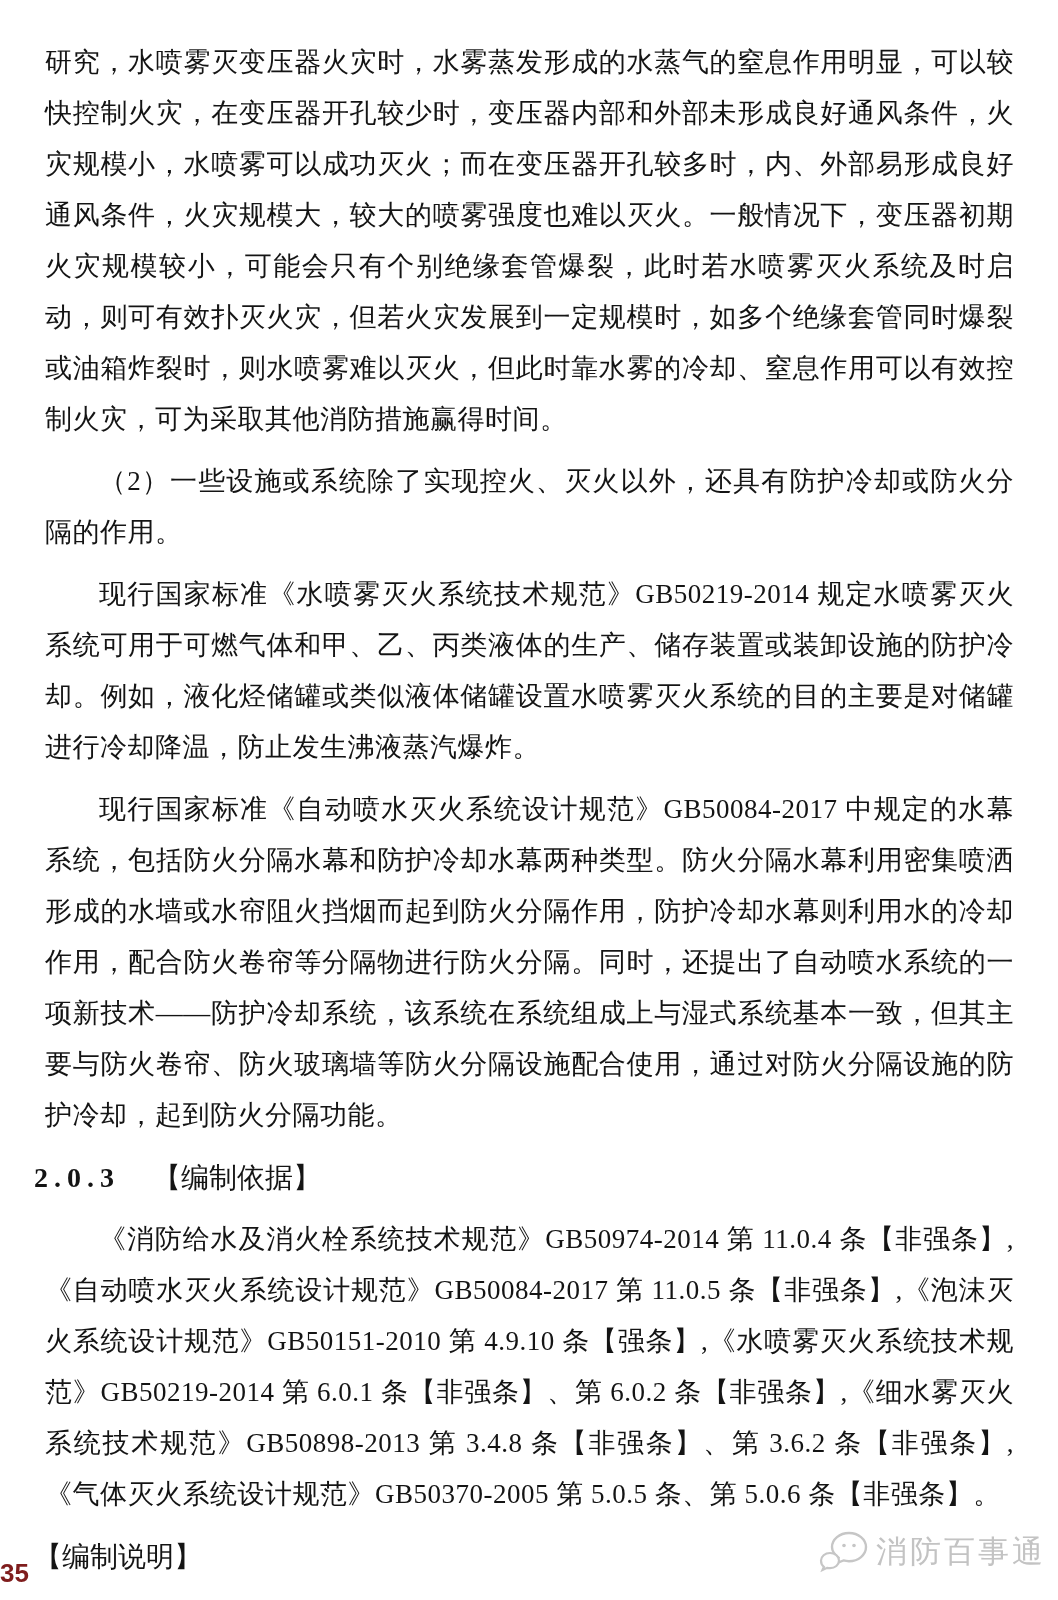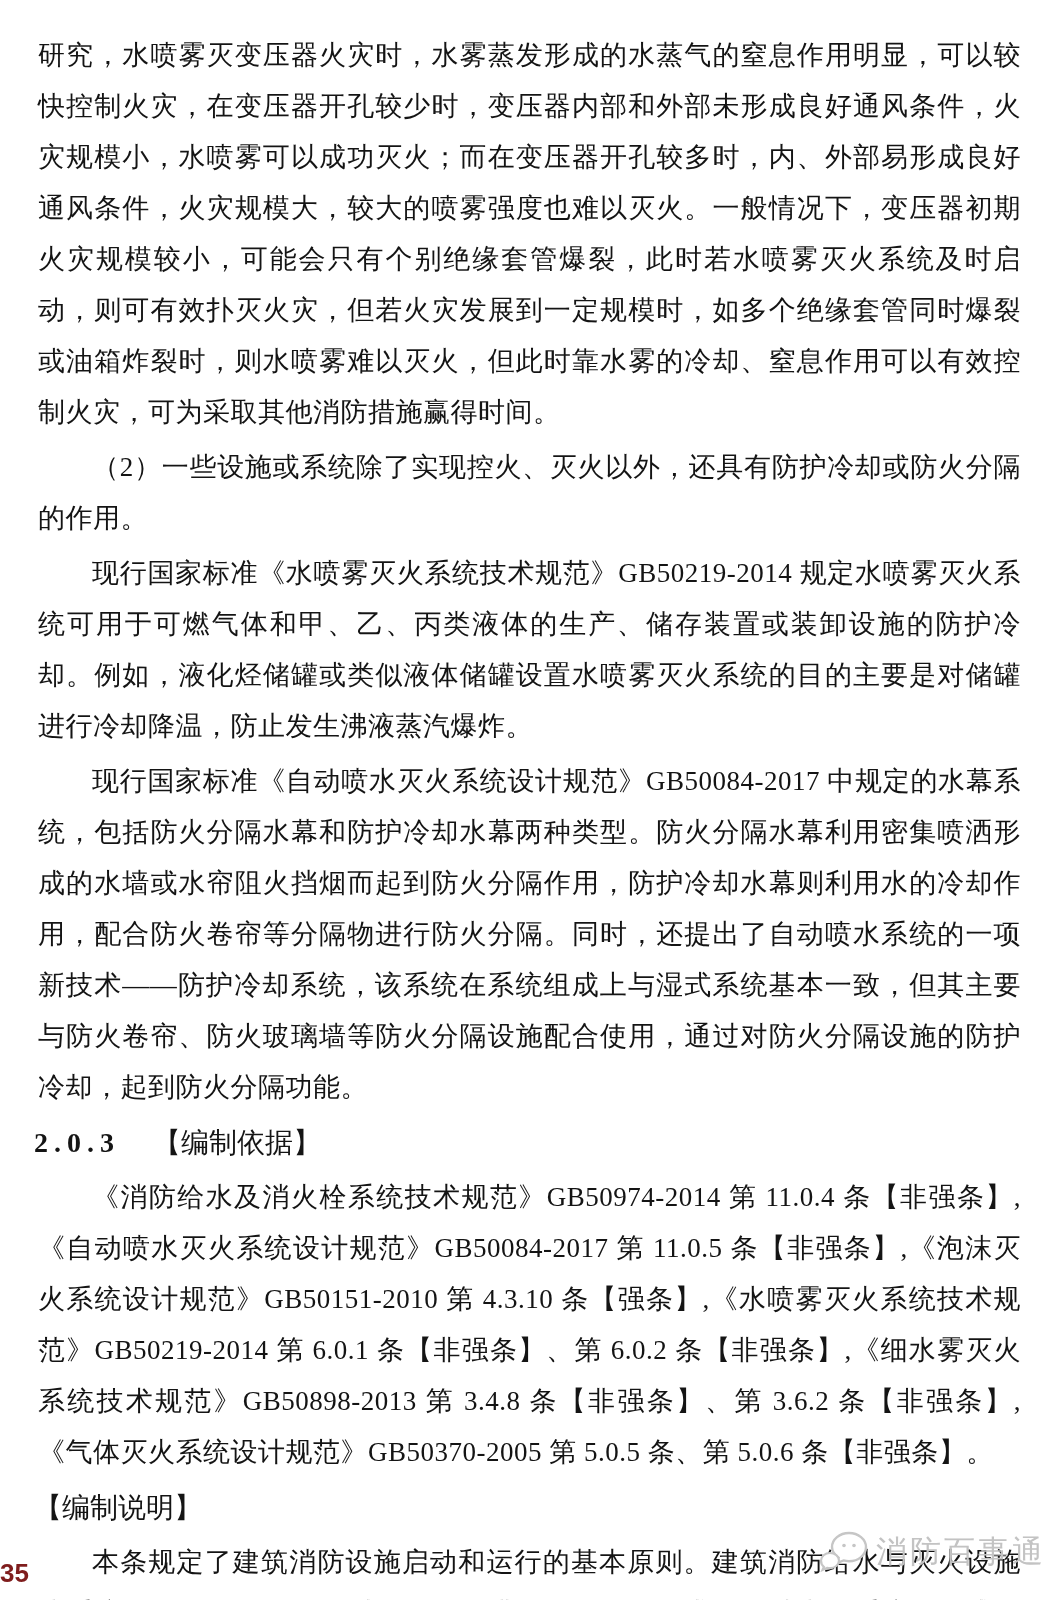--- a/index.html
+++ b/index.html
@@ -13,21 +13,21 @@
     font-family: "Liberation Serif", "DejaVu Serif", serif;
     color: #141414;
   }
   .content {
     position: absolute;
     left: 34px;
     right: 33px;
     top: 26px;
   }
   .doc-para {
-    margin: 4px;
+    margin: 11px;
     font-size: 27px;
     line-height: 51px;
     text-align: justify;
     letter-spacing: 0.5px;
     word-break: break-all;
   }
   .doc-para.indent { text-indent: 2em; }
   .doc-heading {
     margin: 0;
     font-size: 28px;
@@ -77,21 +77,21 @@
 
     <p class="doc-para indent">现行国家标准《水喷雾灭火系统技术规范》GB50219-2014 规定水喷雾灭火系统可用于可燃气体和甲、乙、丙类液体的生产、储存装置或装卸设施的防护冷却。例如，液化烃储罐或类似液体储罐设置水喷雾灭火系统的目的主要是对储罐进行冷却降温，防止发生沸液蒸汽爆炸。</p>
 
     <p class="doc-para indent">现行国家标准《自动喷水灭火系统设计规范》GB50084-2017 中规定的水幕系统，包括防火分隔水幕和防护冷却水幕两种类型。防火分隔水幕利用密集喷洒形成的水墙或水帘阻火挡烟而起到防火分隔作用，防护冷却水幕则利用水的冷却作用，配合防火卷帘等分隔物进行防火分隔。同时，还提出了自动喷水系统的一项新技术——防护冷却系统，该系统在系统组成上与湿式系统基本一致，但其主要与防火卷帘、防火玻璃墙等防火分隔设施配合使用，通过对防火分隔设施的防护冷却，起到防火分隔功能。</p>
 
     <h2 class="doc-heading">
       <span class="section-number">2.0.3</span>
       <span class="section-title">【编制依据】</span>
     </h2>
 
-    <p class="doc-para indent">《消防给水及消火栓系统技术规范》GB50974-2014 第 11.0.4 条【非强条】,《自动喷水灭火系统设计规范》GB50084-2017 第 11.0.5 条【非强条】,《泡沫灭火系统设计规范》GB50151-2010 第 4.3.10 条【强条】,《水喷雾灭火系统技术规范》GB50219-2014 第 6.0.1 条【非强条】、第 6.0.2 条【非强条】,《细水雾灭火系统技术规范》GB50898-2013 第 3.4.8 条【非强条】、第 3.6.2 条【非强条】,《气体灭火系统设计规范》GB50370-2005 第 5.0.5 条、第 5.0.6 条【非强条】。</p>
+    <p class="doc-para indent">《消防给水及消火栓系统技术规范》GB50974-2014 第 11.0.4 条【非强条】,《自动喷水灭火系统设计规范》GB50084-2017 第 11.0.5 条【非强条】,《泡沫灭火系统设计规范》GB50151-2010 第 4.9.10 条【强条】,《水喷雾灭火系统技术规范》GB50219-2014 第 6.0.1 条【非强条】、第 6.0.2 条【非强条】,《细水雾灭火系统技术规范》GB50898-2013 第 3.4.8 条【非强条】、第 3.6.2 条【非强条】,《气体灭火系统设计规范》GB50370-2005 第 5.0.5 条、第 5.0.6 条【非强条】。</p>
 
     <h2 class="doc-heading">【编制说明】</h2>
 
     <p class="doc-para indent">本条规定了建筑消防设施启动和运行的基本原则。建筑消防给水与灭火设施或系统在确保有效性的同时，还需要满足可靠性的要求。除消火栓系统、湿式及干式自动</p>
 
   </div>
 
   <div class="footer-pagenum">35</div>
 
   <div class="watermark">

